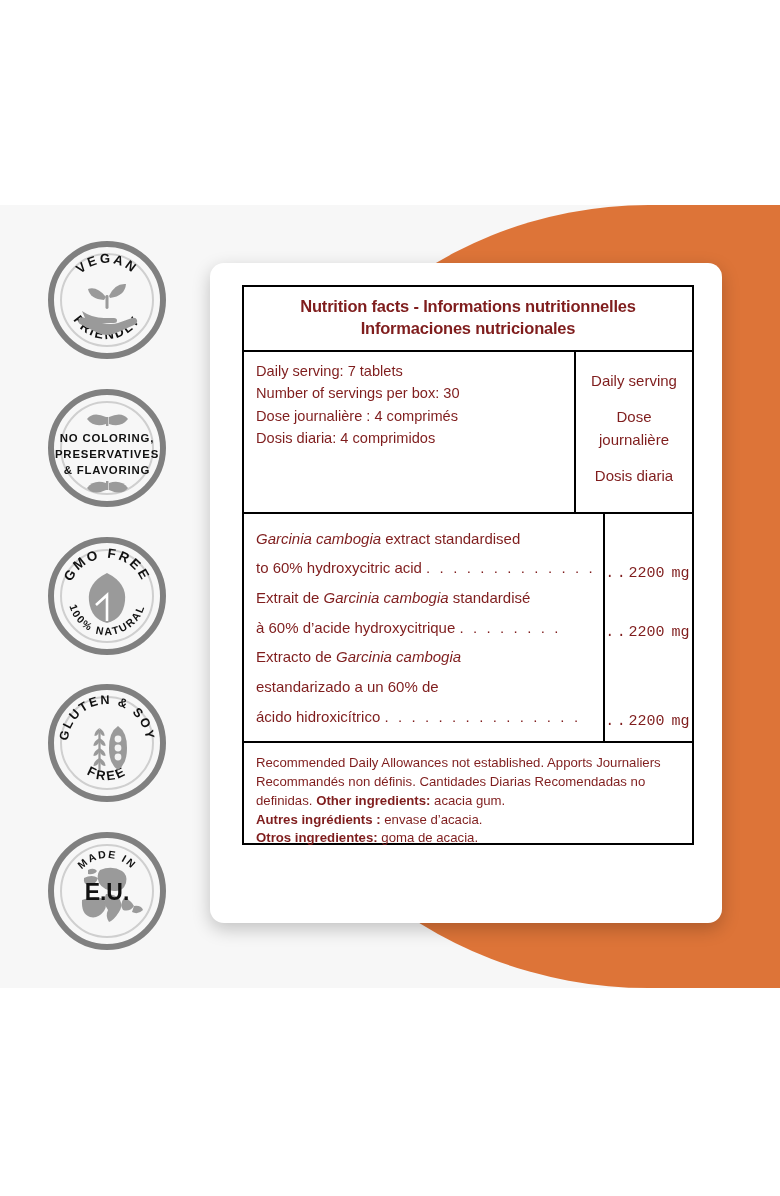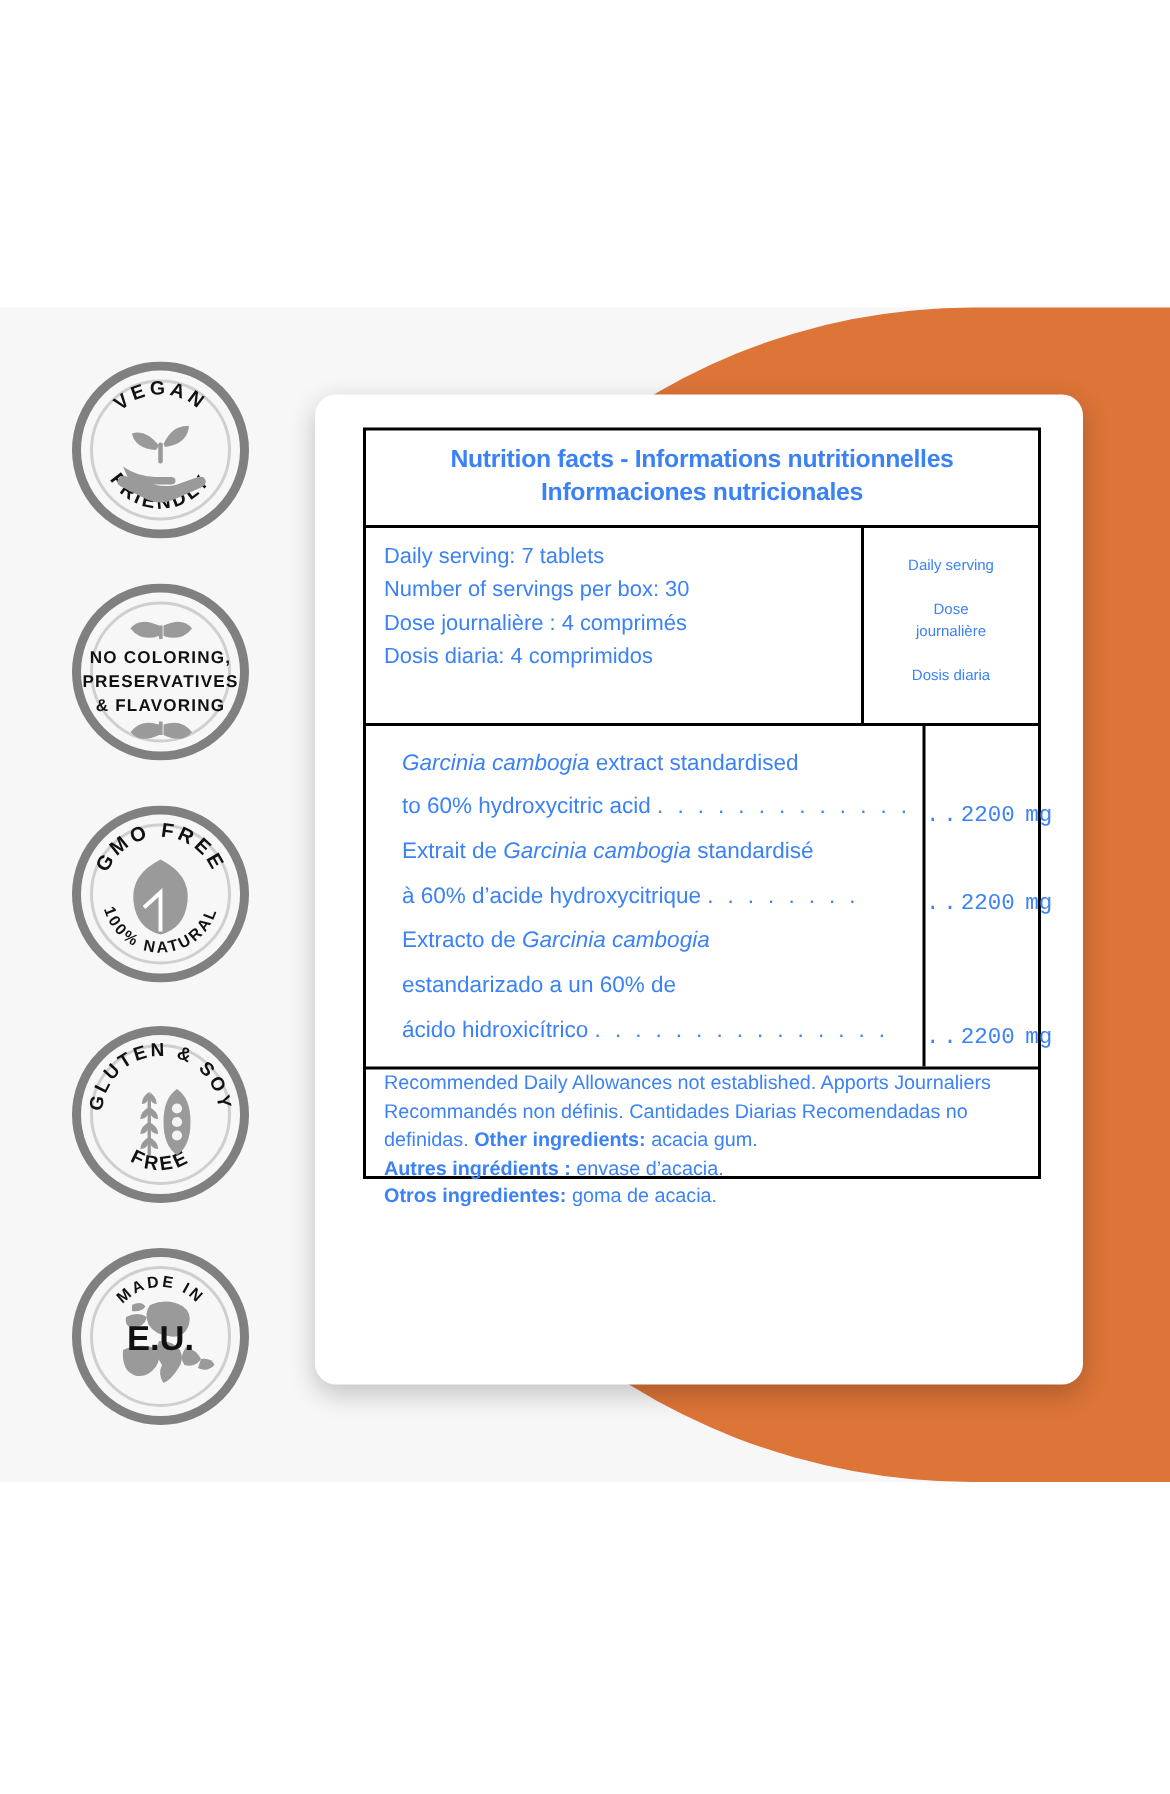--- a/index.html
+++ b/index.html
@@ -52,25 +52,25 @@
     border-radius: 14px;
     box-shadow: 0 6px 18px rgba(0,0,0,0.22);
   }
 
   
   #nutrition-table {
     position: absolute;
     left: 242px;
     top: 285px;
     width: 452px;
-    height: 501px;
+    height: 560px;
     border: 2px solid #000000;
     box-sizing: border-box;
     background: #ffffff;
-    color: #3b82f6;
+    color: #7f1d1d;
   }
 
   .row-rule {
     border-bottom: 2px solid #000000;
   }
 
   
   #table-header {
     padding: 9px 10px 10px 10px;
     text-align: center;
@@ -98,53 +98,52 @@
     text-align: center;
   }
 
   
   .serving-line {
     font-size: 14.6px;
     line-height: 1.545;
     white-space: nowrap;
   }
   .serving-head {
-    font-size: 10px;
+    font-size: 15px;
     line-height: 1.5;
   }
   .serving-head div { margin-bottom: 14px; }
   .serving-head div:last-child { margin-bottom: 16px; }
   #serving-right { padding-top: 18px; }
 
   
   #ingredient-row .split-left { padding: 10px 8px 10px 12px; }
   #ingredient-row .split-right { padding: 0; text-align: left; position: relative; font-family: Liberation Mono, monospace; }
 
   .ing-line {
     font-size: 15px;
     line-height: 1.98;
     white-space: nowrap;
-    margin-left: 12px;
   }
   .ing-line .sci { font-style: italic; }
   .leader { letter-spacing: 2.6px; }
 
   
   .amount {
     position: absolute;
     left: 0;
     font-size: 15px;
     white-space: nowrap;
   }
   .amount .dots { letter-spacing: 2.6px; }
   .amount .val { margin-right: 7px; }
 
   
   #footer-cell {
-    padding: 0 10px 8px 12px;
+    padding: 11px 10px 8px 12px;
     font-size: 13.2px;
     line-height: 1.42;
   }
   #footer-cell b { font-weight: bold; }
   .fnote { margin: 0; }
 
   
   .badge {
     position: absolute;
     left: 48px;

